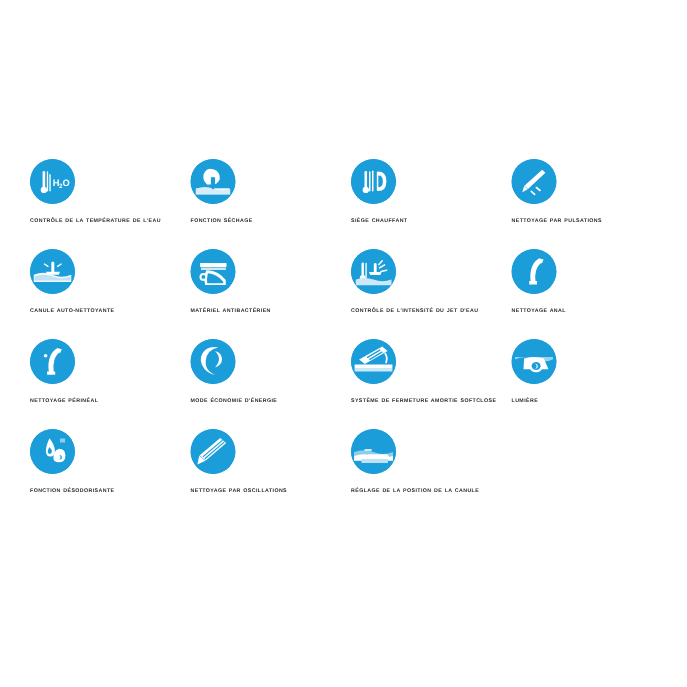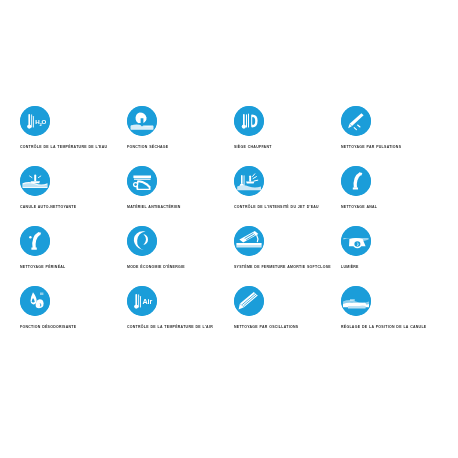--- a/index.html
+++ b/index.html
@@ -271,40 +271,20 @@
           <path d="M13.0 6.2 Q10.6 11.2 10.6 14.6 Q10.6 18.4 13.6 18.4 Q16.6 18.4 16.6 14.6 Q16.6 11.0 13.0 6.2 Z" fill="#ffffff"></path>
           <path d="M13.0 12.0 Q11.8 14.0 11.8 15.2 Q11.8 16.6 13.2 16.6 Q14.6 16.6 14.6 15.2 Q14.6 13.8 13.0 12.0 Z" fill="#1b9dd9"></path>
           <path d="M19.4 13.2 Q23.6 13.2 23.6 17.6 Q23.6 22.2 19.0 22.2 Q15.6 22.2 15.6 19.0 Q15.6 16.0 17.4 14.2 Z" fill="#ffffff"></path>
           <path d="M19.4 17.0 Q21.4 17.6 21.4 18.9 Q21.4 20.4 19.6 20.6 Q20.4 19.6 20.4 18.9 Q20.4 18.0 19.4 17.0 Z" fill="#1b9dd9"></path>
           <path d="M20.0 6.4 L23.4 6.4 L23.4 9.0 L20.0 9.0 Z" fill="#ffffff" opacity="0.5"></path>
         </svg>
       </span>
       <div class="label">FONCTION DÉSODORISANTE</div>
     </div>
 
-    <div class="cell">
-      <span class="icon-wrap">
-        <svg viewBox="0 0 30 30">
-          <circle cx="15" cy="15" r="15" fill="#1b9dd9"></circle>
-          <g fill="#ffffff">
-            <rect x="8.4" y="8" width="1.7" height="11.2" rx="0.85"></rect>
-            <circle cx="9.25" cy="20.6" r="2.1"></circle>
-            <rect x="11.2" y="8.2" width="0.9" height="13.4" rx="0.45"></rect>
-            <rect x="13.0" y="10.0" width="0.9" height="11.6" rx="0.45"></rect>
-            <text x="15.4" y="18.4" font-family="Liberation Sans, sans-serif" font-size="7.2" font-weight="bold">Air</text>
-          </g>
-          <g fill="#1b9dd9">
-            <rect x="6.6" y="11.3" width="1.4" height="0.8"></rect>
-            <rect x="6.6" y="14.3" width="1.4" height="0.8"></rect>
-            <rect x="6.6" y="17.3" width="1.4" height="0.8"></rect>
-          </g>
-        </svg>
-      </span>
-      <div class="label">CONTRÔLE DE LA TEMPÉRATURE DE L'AIR</div>
-    </div>
 
     <div class="cell">
       <span class="icon-wrap">
         <svg viewBox="0 0 30 30">
           <circle cx="15" cy="15" r="15" fill="#1b9dd9"></circle>
           <path d="M19.8 6.0 L23.8 9.4 L10.2 21.0 L6.0 17.6 Z" fill="#ffffff"></path>
           <g stroke="#1b9dd9" stroke-width="0.8">
             <path d="M8.2 18.6 L21.4 7.4"></path>
             <path d="M9.6 19.8 L22.6 8.6"></path>
           </g>

